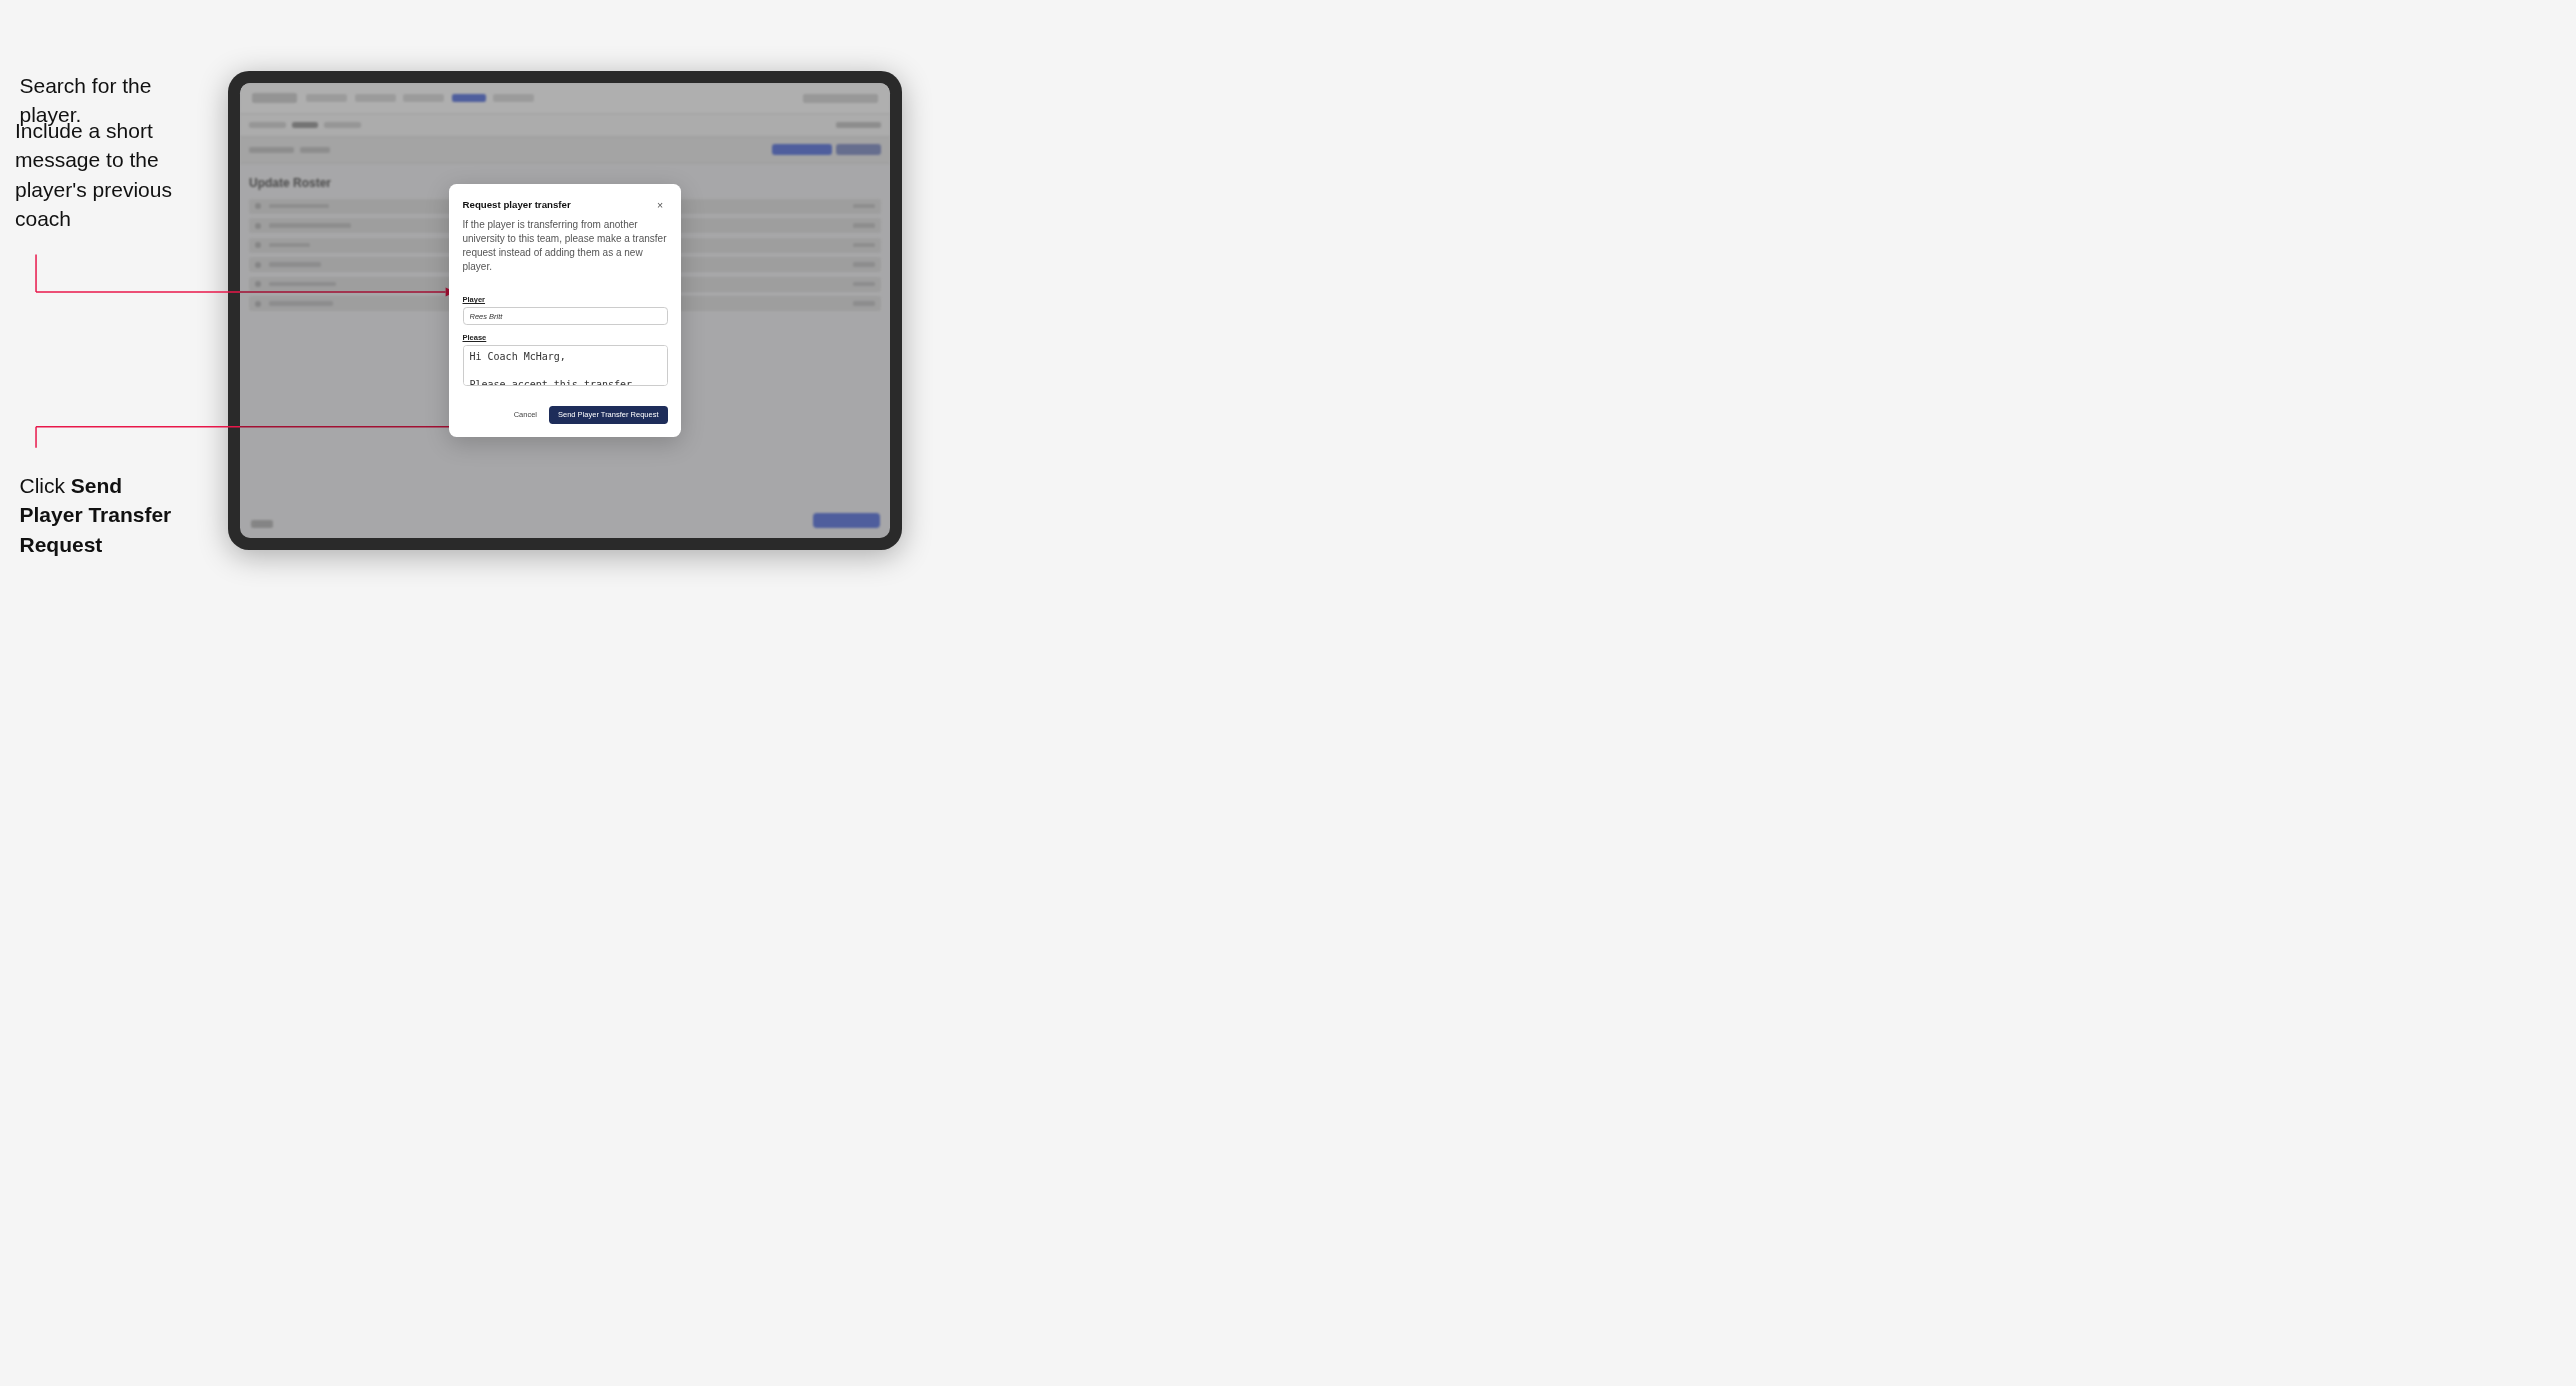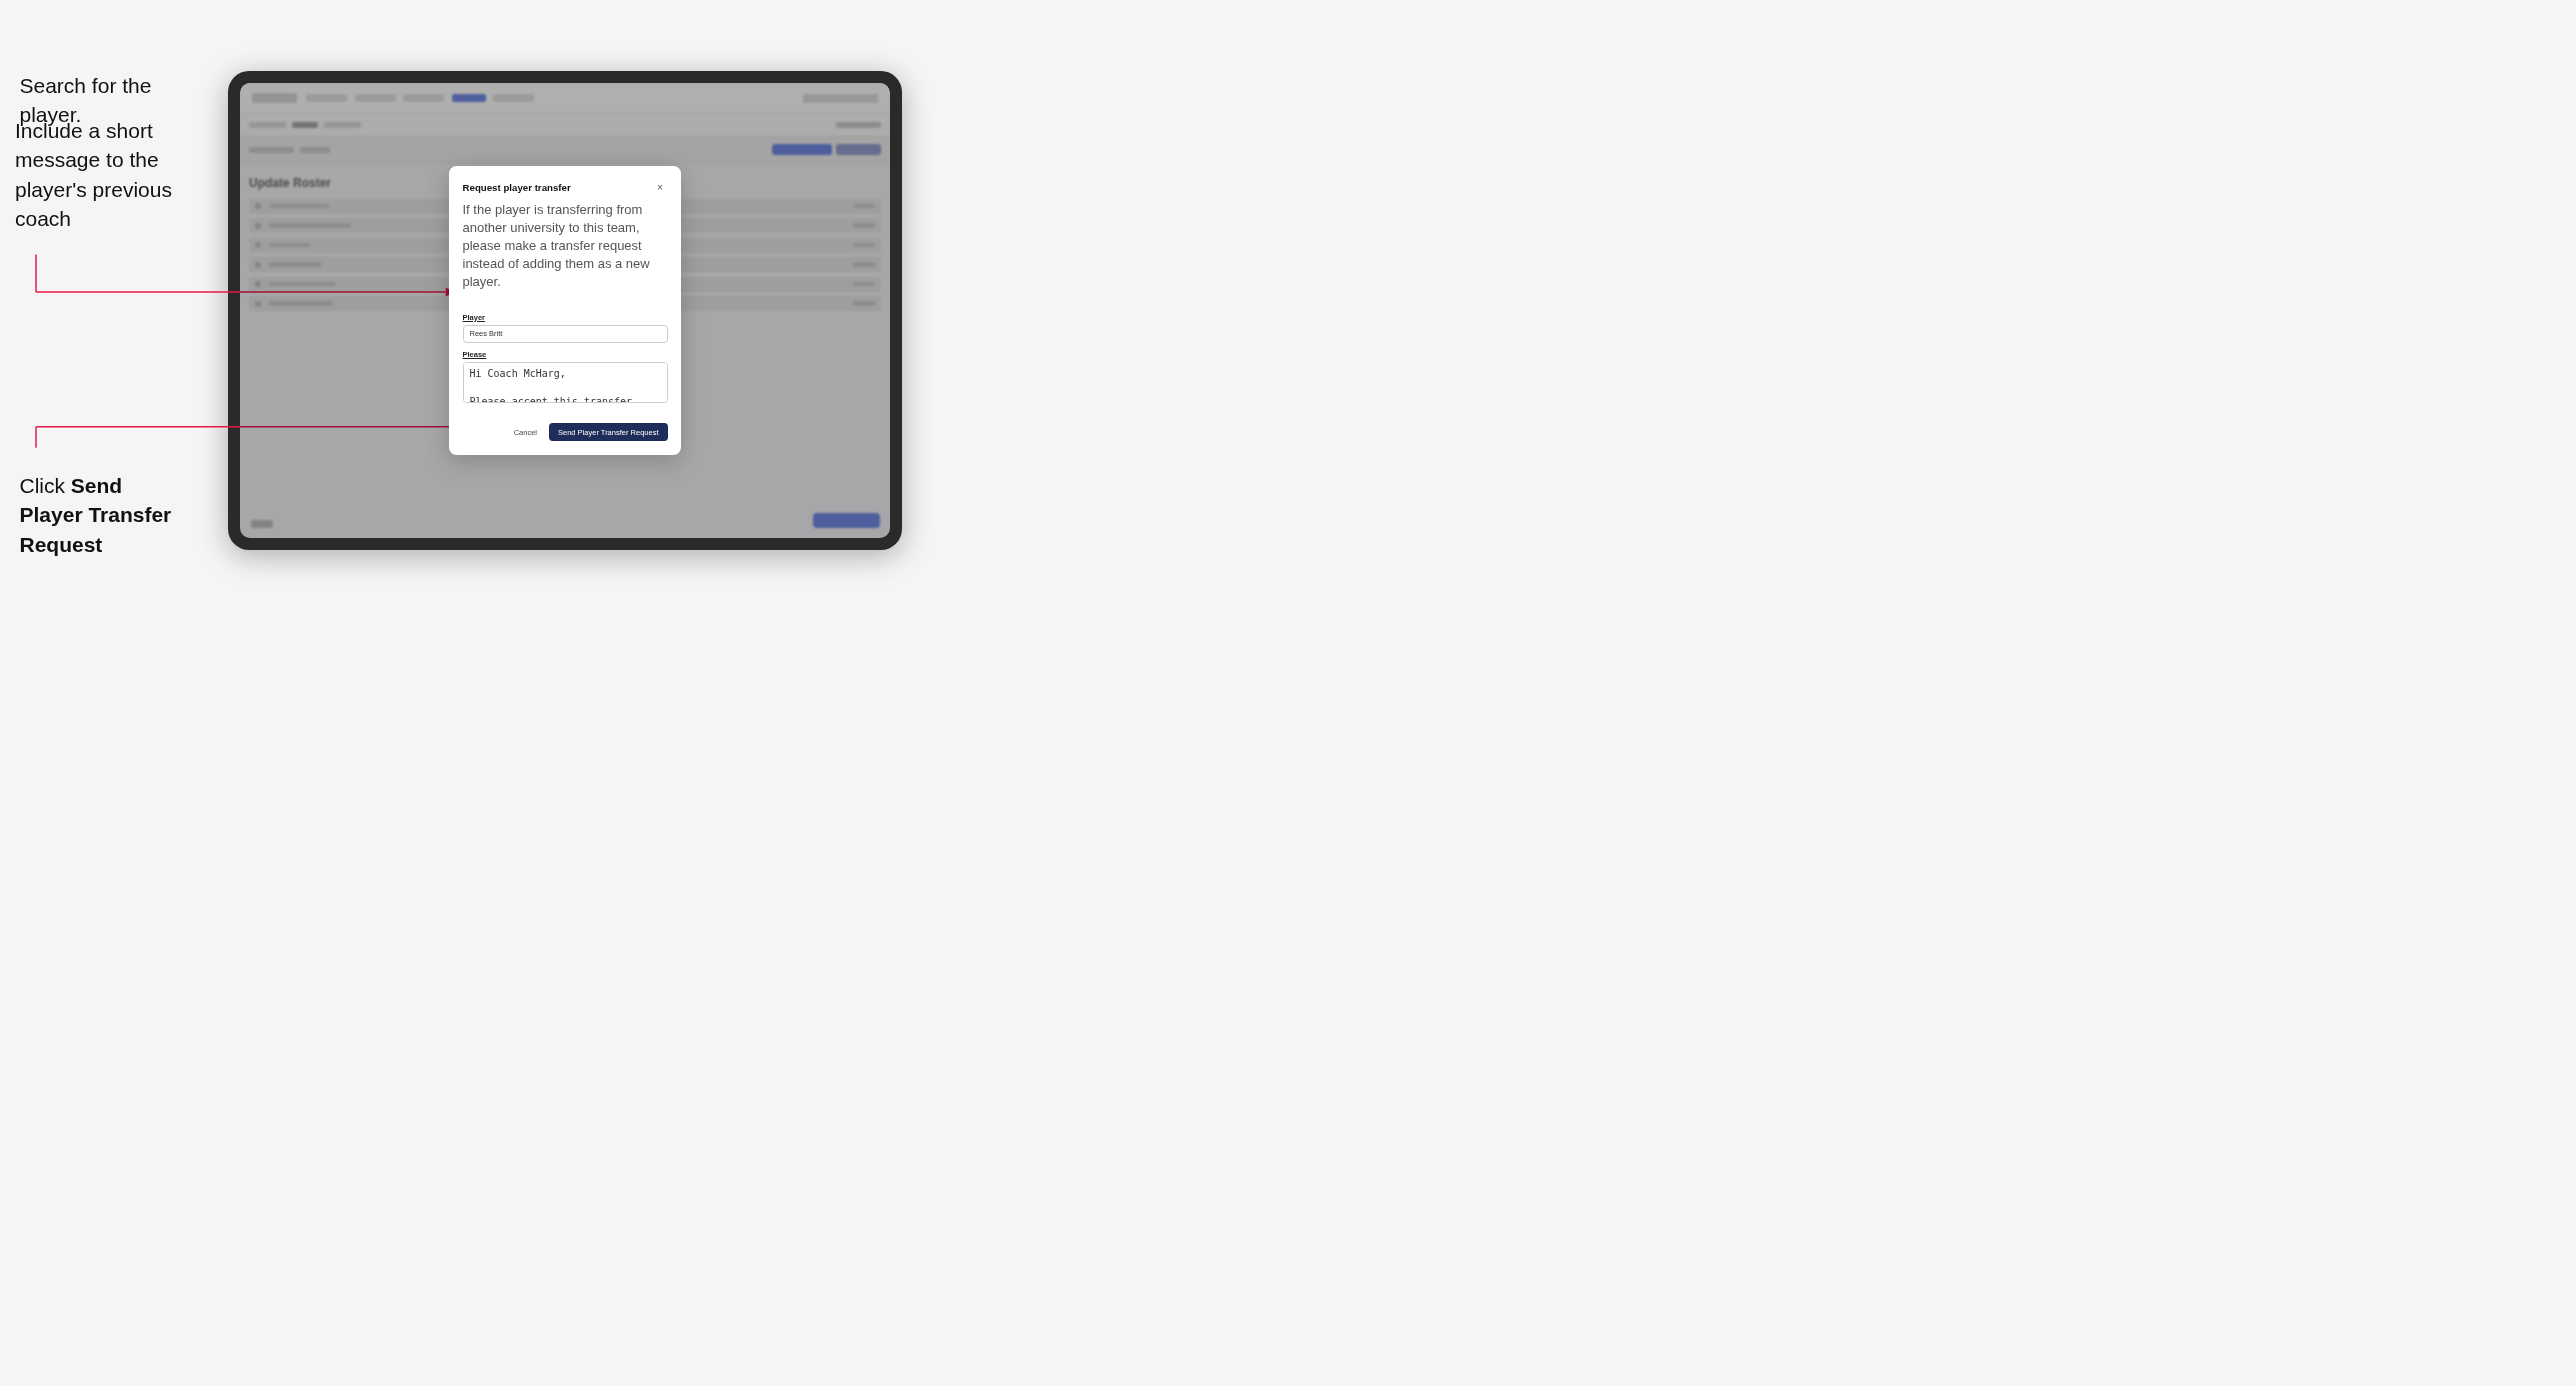--- a/index.html
+++ b/index.html
@@ -258,21 +258,21 @@
       align-items: center;
       justify-content: center;
       color: #555;
       font-size: 10.5px;
       border: none;
       background: none;
       border-radius: 50%;
     }
 
     .modal-description {
-      font-size: 13px;
+      font-size: 10px;
       color: #555;
       line-height: 1.4;
       margin-bottom: 21px;
     }
 
     .modal-field-label {
       font-size: 7.5px;
       font-weight: 600;
       color: #222;
       margin-bottom: 3px;
@@ -281,20 +281,21 @@
 
     .modal-input {
       width: 100%;
       border: 0.7px solid #ccc;
       border-radius: 3.7px;
       padding: 3.7px 6px;
       font-size: 7.5px;
       color: #333;
       margin-bottom: 7.5px;
       outline: none;
+      font-style: italic;
     }
 
     .modal-textarea {
       width: 100%;
       border: 0.7px solid #ccc;
       border-radius: 3.7px;
       padding: 3.7px 6px;
       font-size: 10px;
       color: #333;
       margin-bottom: 9px;

